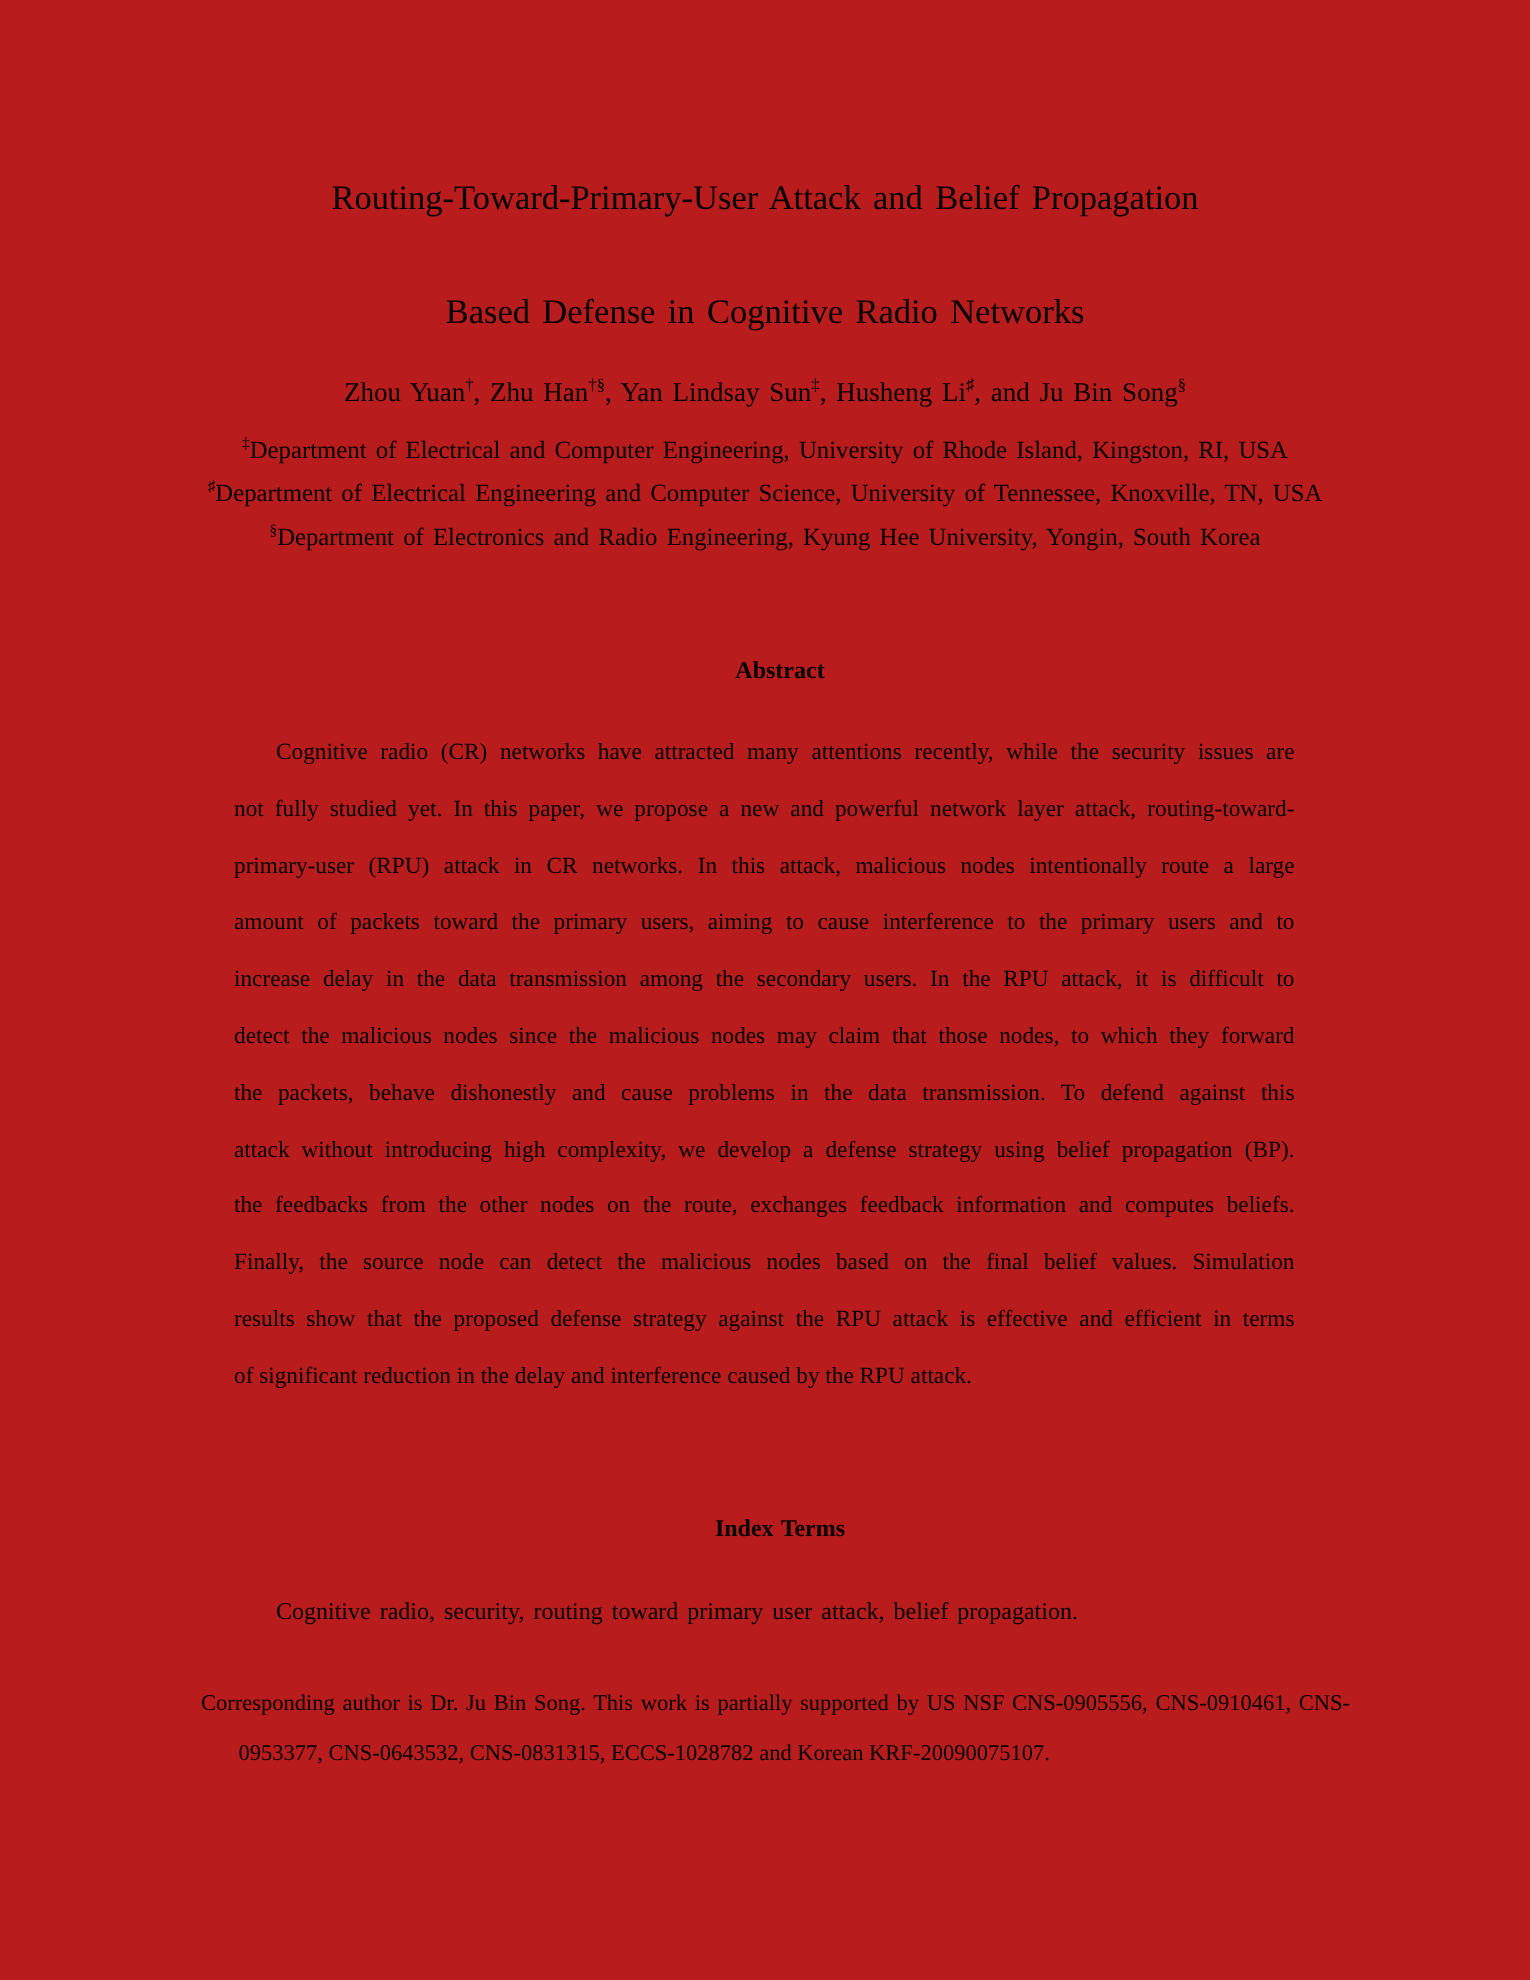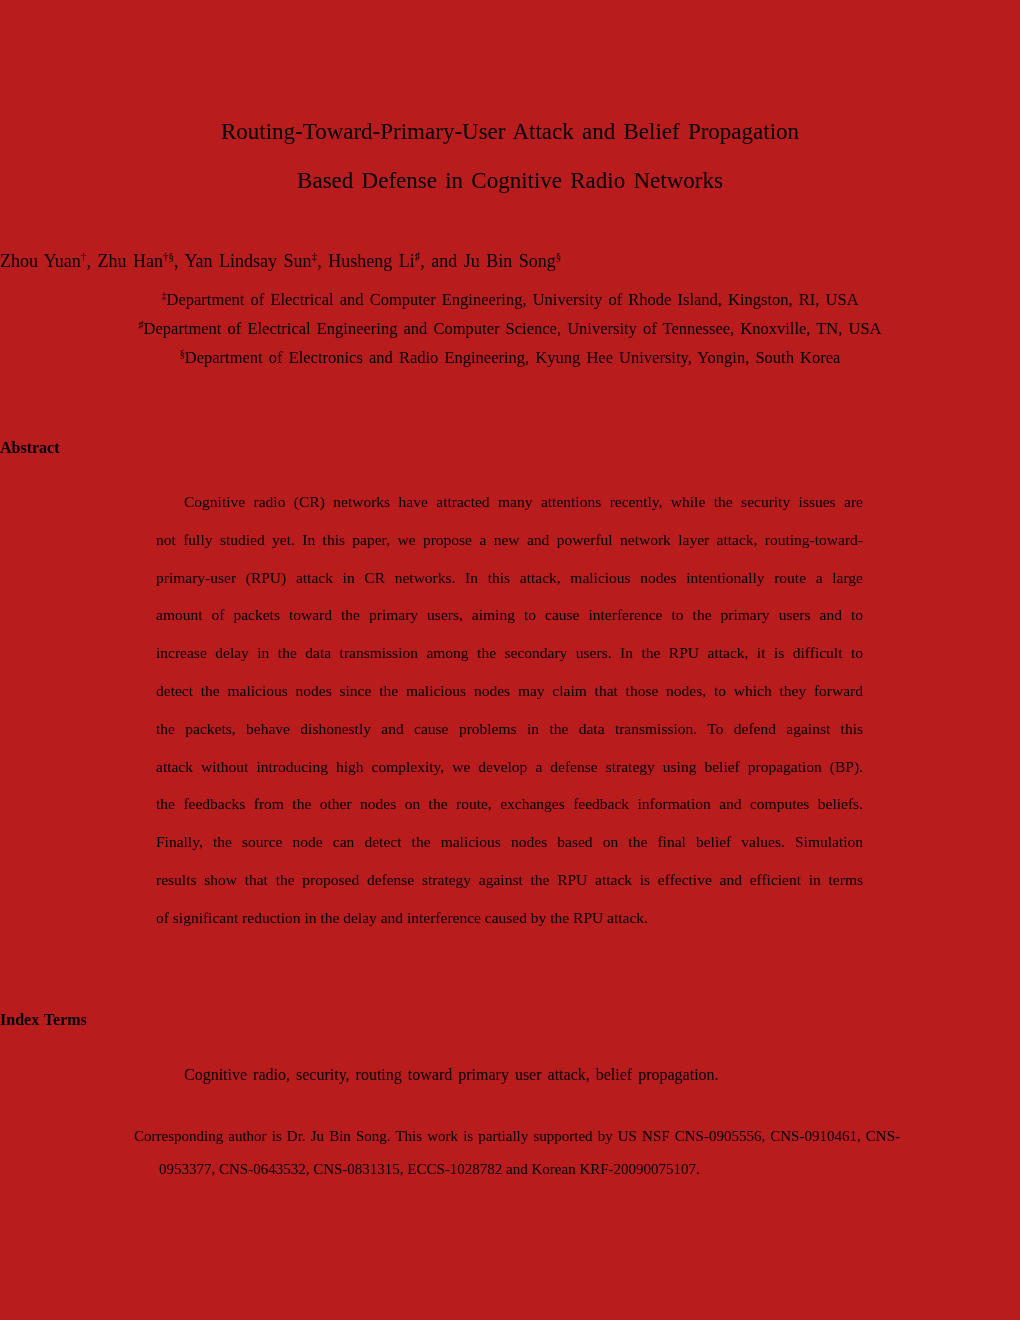--- a/index.html
+++ b/index.html
@@ -13,51 +13,52 @@
     overflow: hidden;
   }
   .title-block {
     position: absolute;
     top: 115px; left: 0; right: 0;
     text-align: center;
     font-size: 23px;
     line-height: 34px;
     word-spacing: 2.5px;
   }
-  .title-line2 { margin-top: 15px; }
+  .title-line2 { margin-top: 42px; }
 
   .authors {
     position: absolute;
     top: 248px; left: 0; right: 0;
-    text-align: left;
+    text-align: center;
     font-size: 18px;
     line-height: 26px;
     word-spacing: 2px;
   }
   sup.mark {
     vertical-align: super;
     font-size: 62%;
     line-height: 0;
   }
   .affiliations {
     position: absolute;
     top: 286px; left: 0; right: 0;
     text-align: center;
     font-size: 16.5px;
     line-height: 28.8px;
     word-spacing: 2px;
   }
   .section-heading {
     position: absolute;
     left: 0; right: 0;
-    text-align: left;
+    text-align: center;
     font-size: 16px;
     font-weight: bold;
     line-height: 20px;
     word-spacing: 1px;
+    padding-left: 20px;
   }
   .abstract-heading { top: 438px; }
   .abstract-body {
     position: absolute;
     top: 483px;
     left: 156px;
     width: 707px;
     font-size: 15.5px;
   }
   .abs-line {

